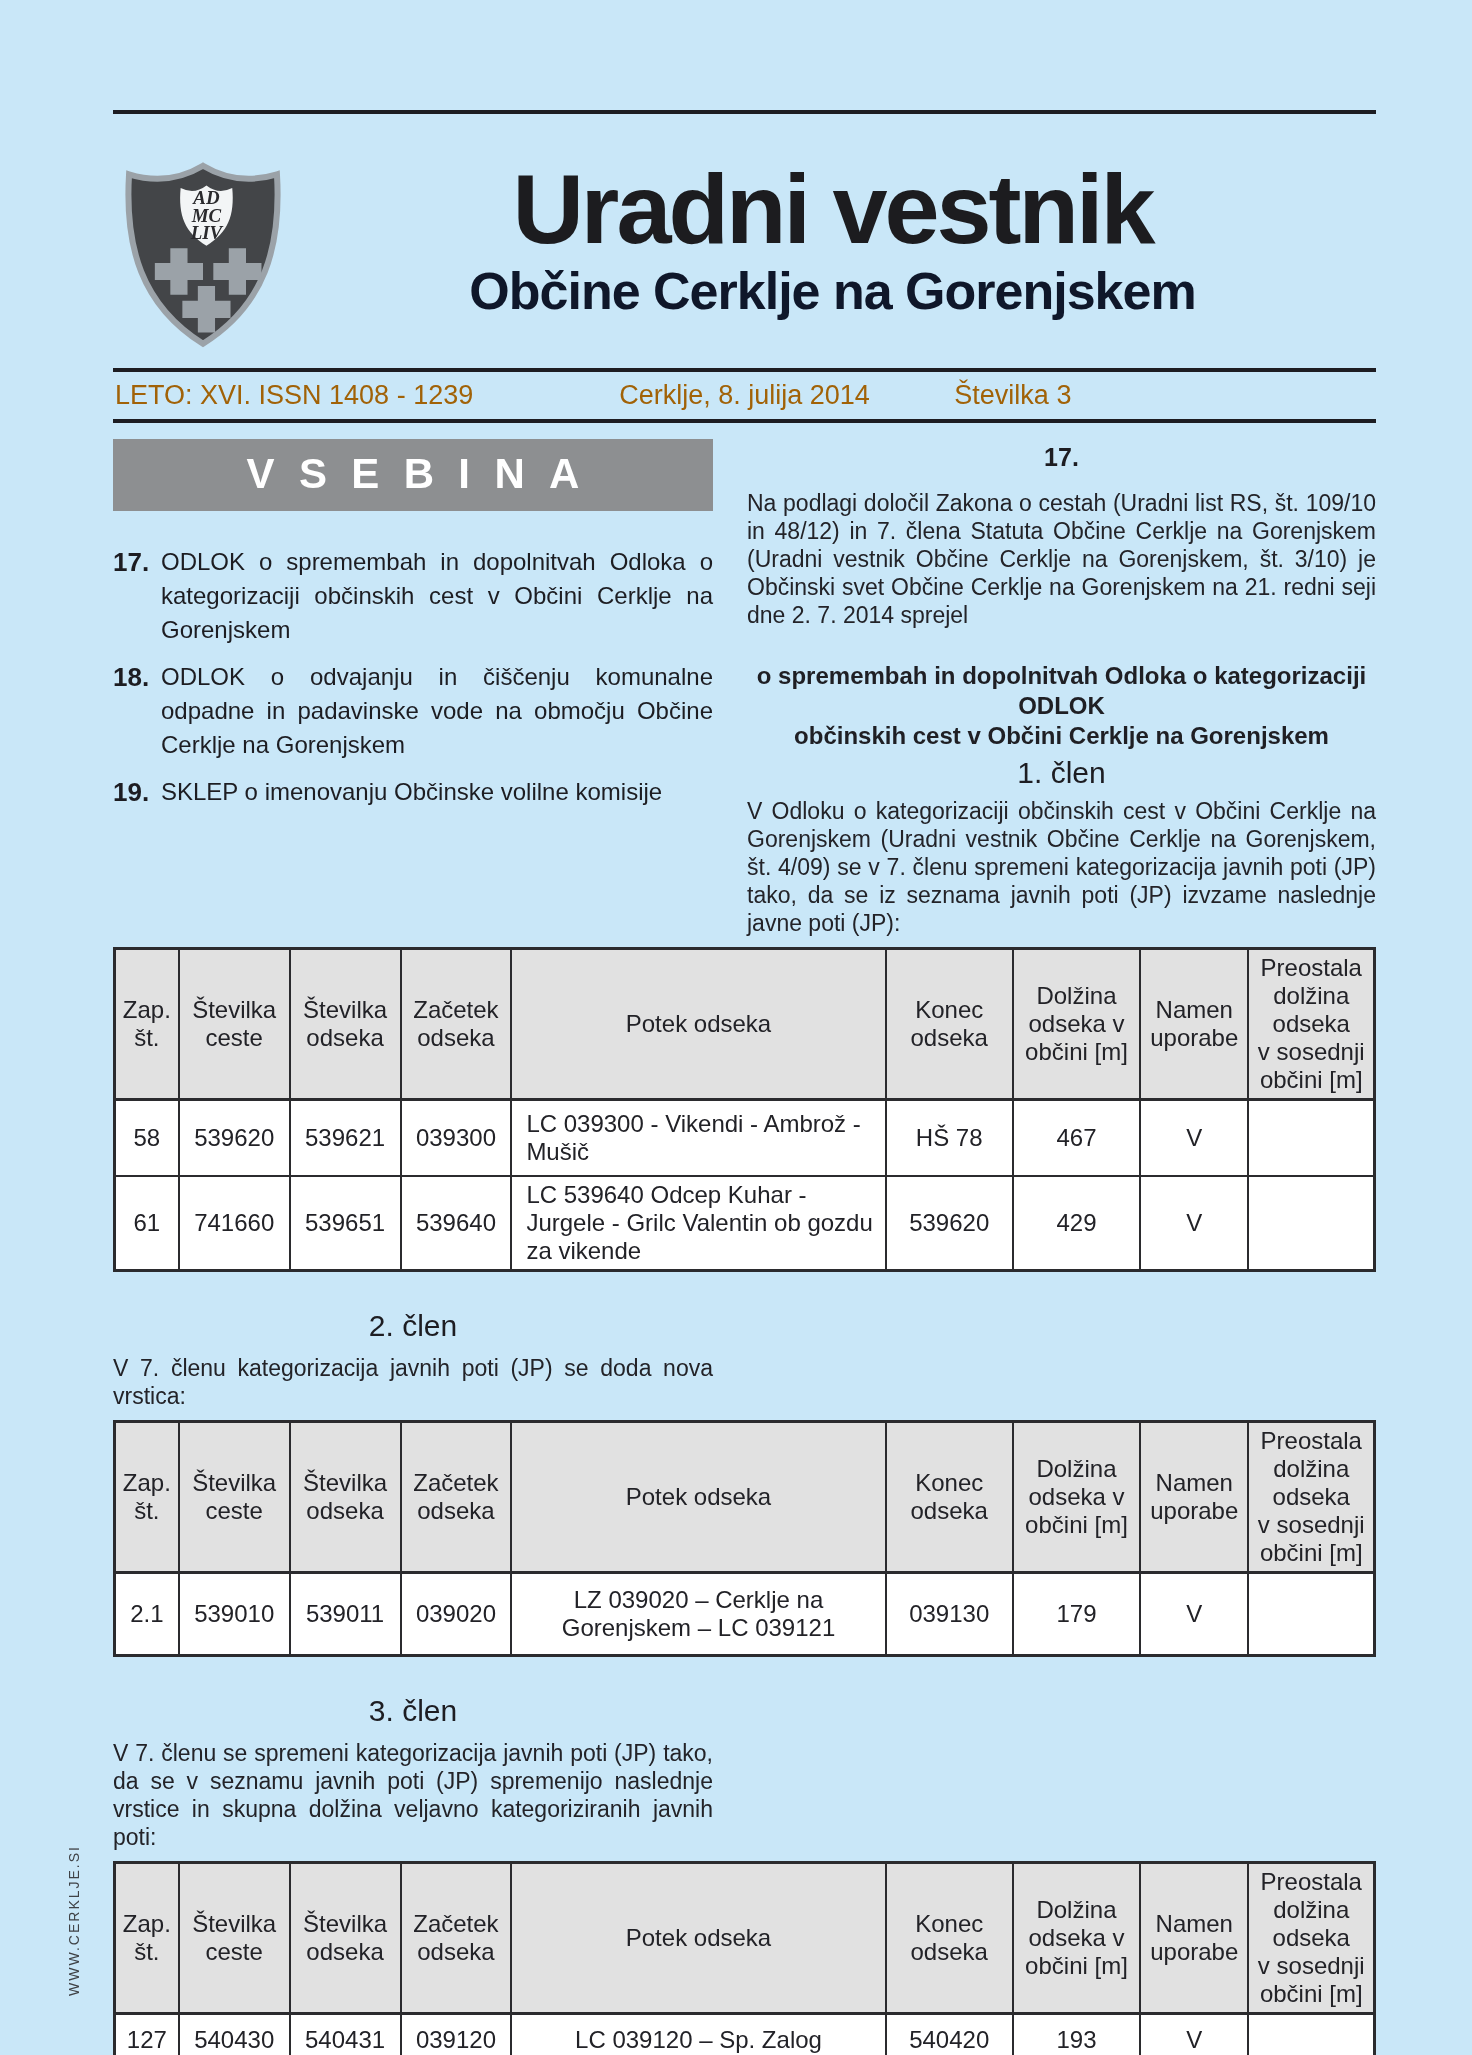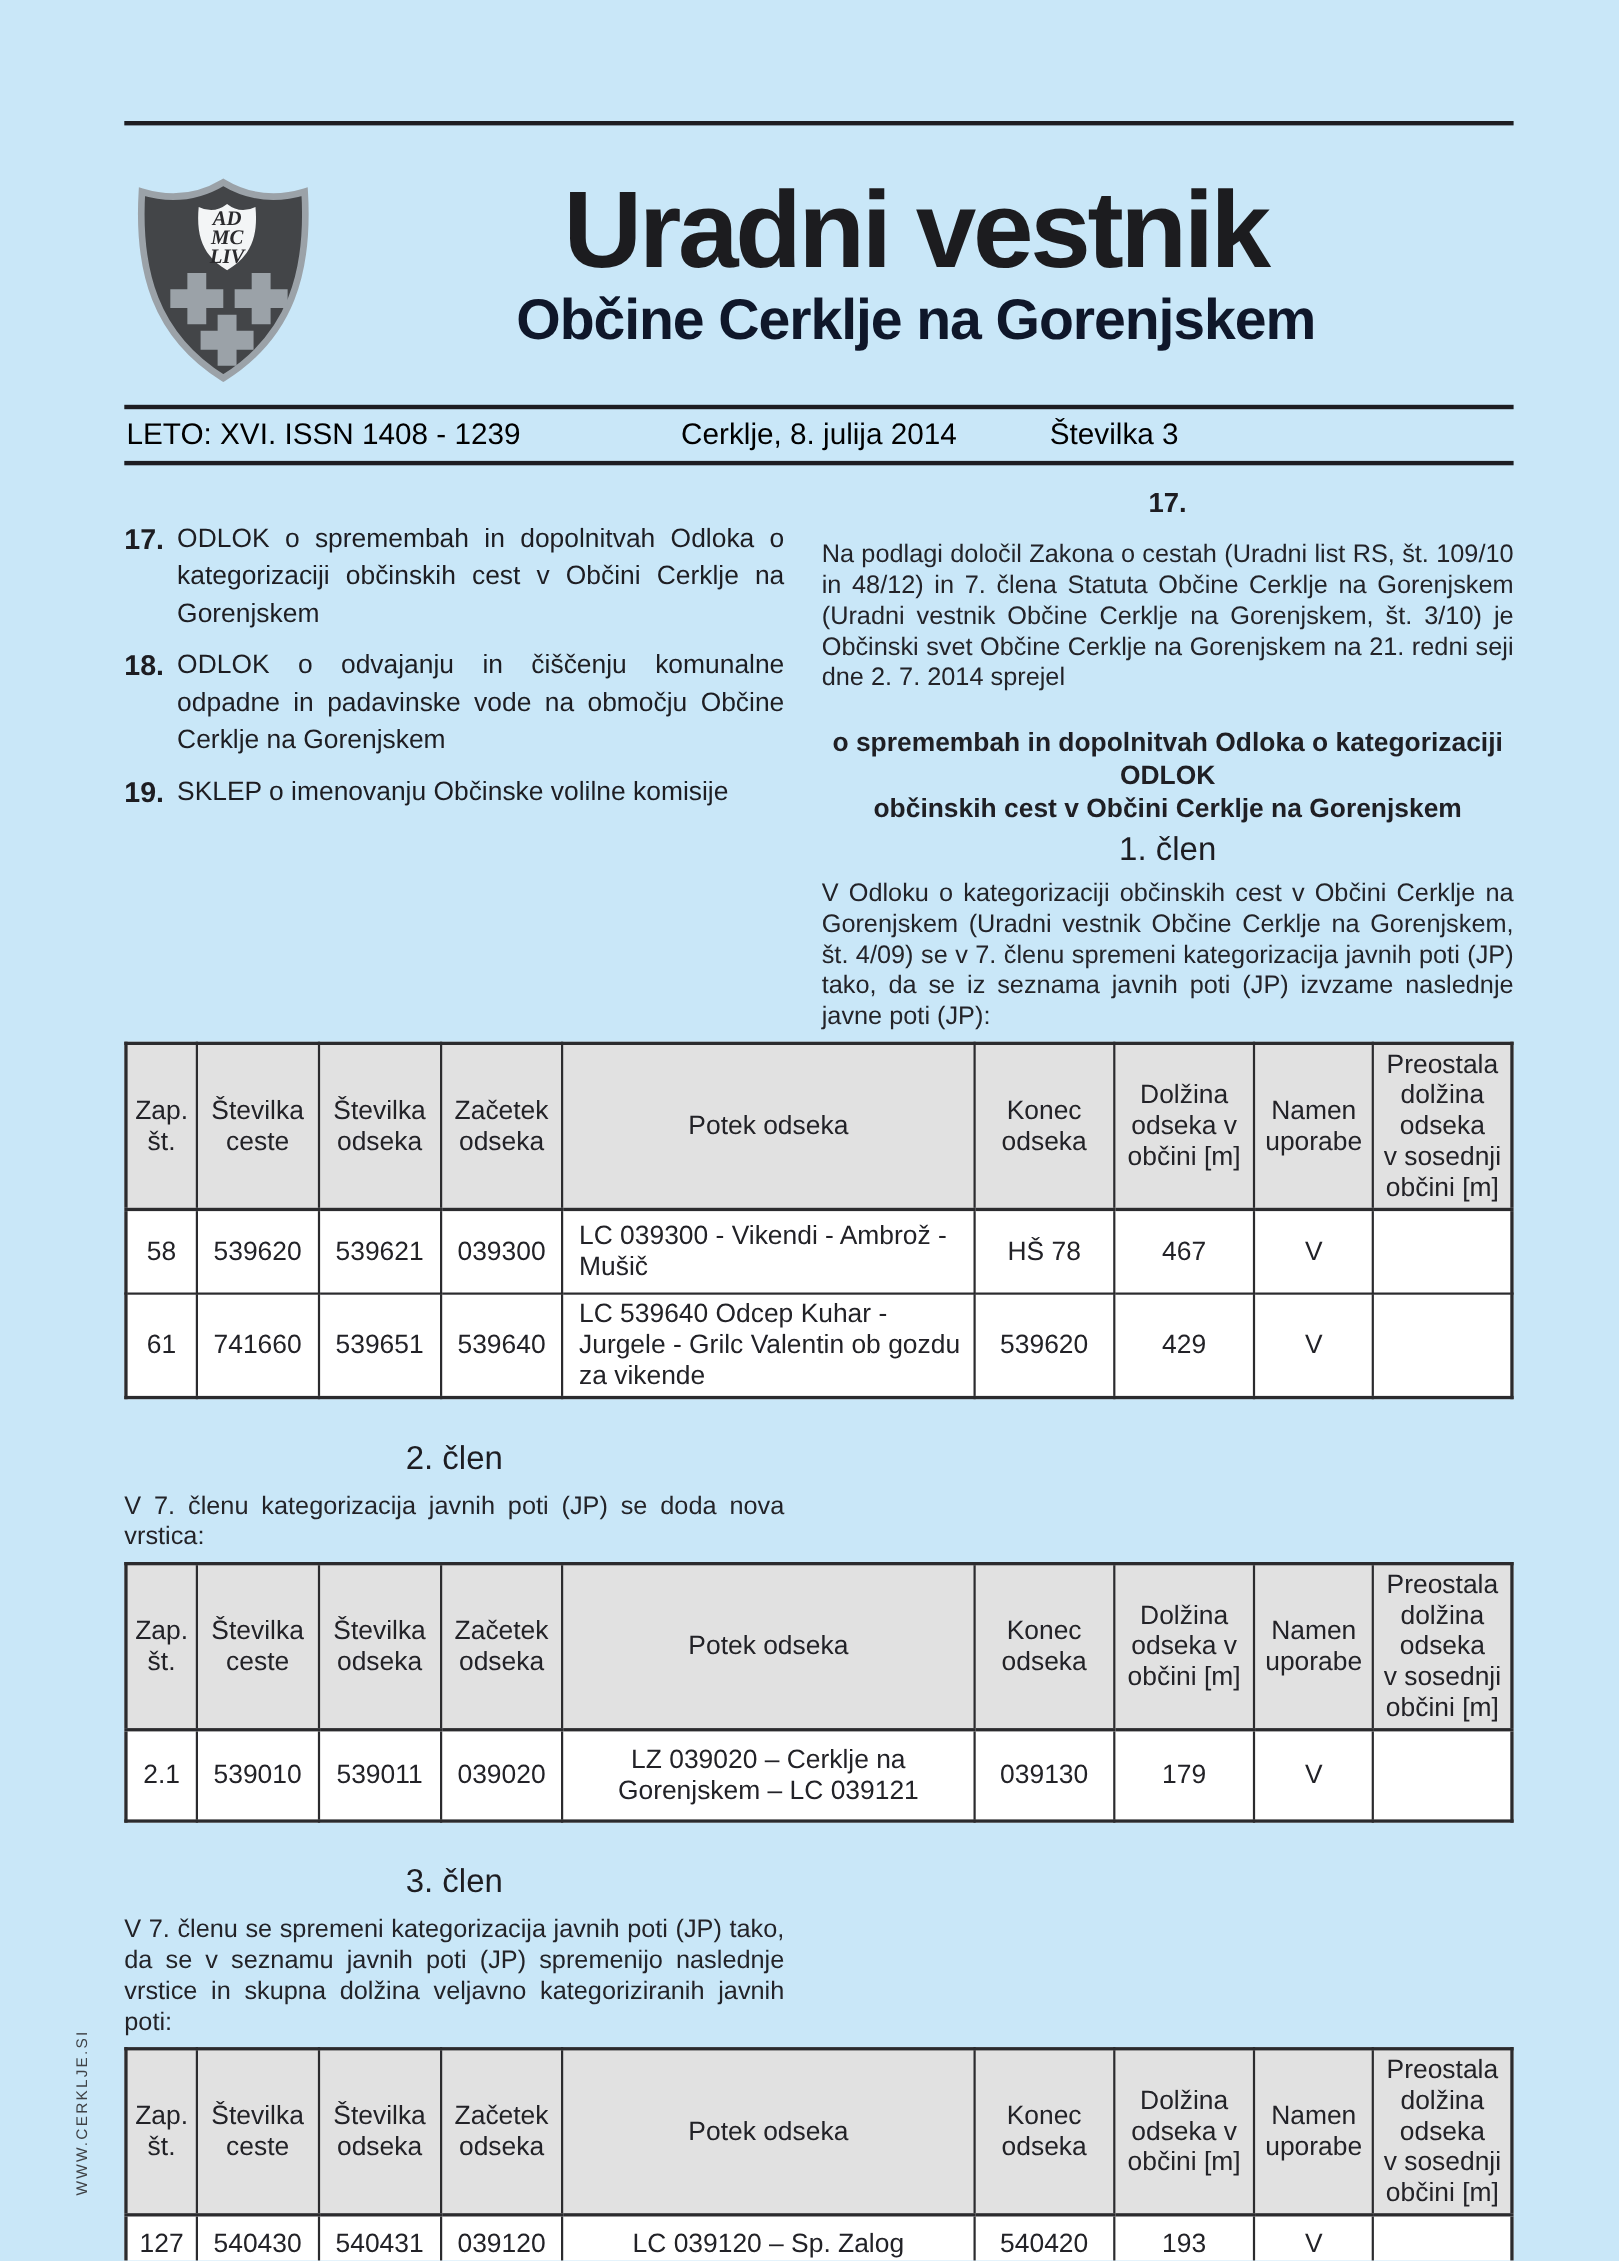--- a/index.html
+++ b/index.html
@@ -22,21 +22,21 @@
   }
   .mast-titles h2{
     margin:2px 0 0 0;font-size:52px;line-height:1.1;font-weight:bold;
     letter-spacing:-1px;color:#0f172a;
   }
   
   .info-bar{
     margin-top:18px;border-top:4px solid var(--ink,#1d1d22);
     border-bottom:4px solid var(--ink,#1d1d22);
     display:flex;align-items:center;
-    font-size:27px;padding:8px 2px;color:#000000;
+    font-size:27px;padding:8px 2px;color:#a16207;
   }
   .info-bar .left{flex:1;text-align:left;}
   .info-bar .mid{flex:1;text-align:center;}
   .info-bar .right{flex:1;text-align:left;}
   
   .columns{display:flex;gap:34px;margin-top:16px;}
   .col-left{width:600px;flex:0 0 auto;}
   .col-right{flex:1;padding-top:4px;}
   .vsebina-bar{
     background:var(--bar-gray,#8d8f91);color:#ffffff;
@@ -119,20 +119,21 @@
     </header>
 
     <div class="info-bar">
       <span class="left">LETO: XVI. ISSN 1408 - 1239</span>
       <span class="mid">Cerklje, 8. julija 2014</span>
       <span class="right">Številka 3</span>
     </div>
 
     <div class="columns">
       <div class="col-left">
+        <div class="vsebina-bar">VSEBINA</div>
         <div class="toc">
           <div class="toc-item">
             <span class="toc-num">17.</span>
             <span class="toc-text">ODLOK o spremembah in dopolnitvah Odloka o kategorizaciji občinskih cest v Občini Cerklje na Gorenjskem</span>
           </div>
           <div class="toc-item">
             <span class="toc-num">18.</span>
             <span class="toc-text">ODLOK o odvajanju in čiščenju komunalne odpadne in padavinske vode na območju Občine Cerklje na Gorenjskem</span>
           </div>
           <div class="toc-item">

